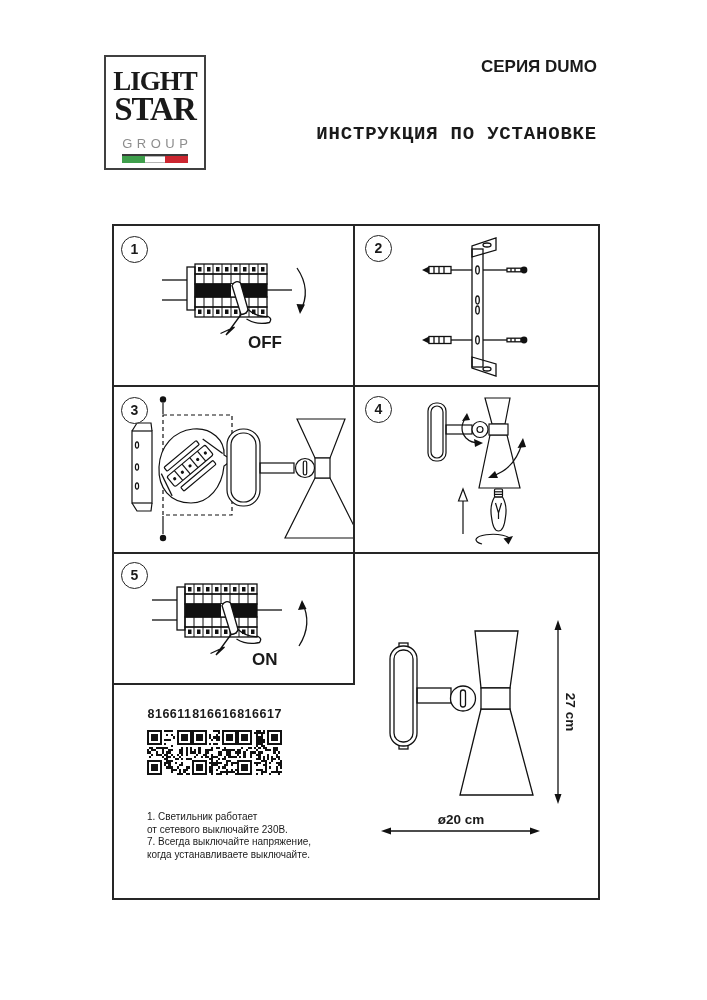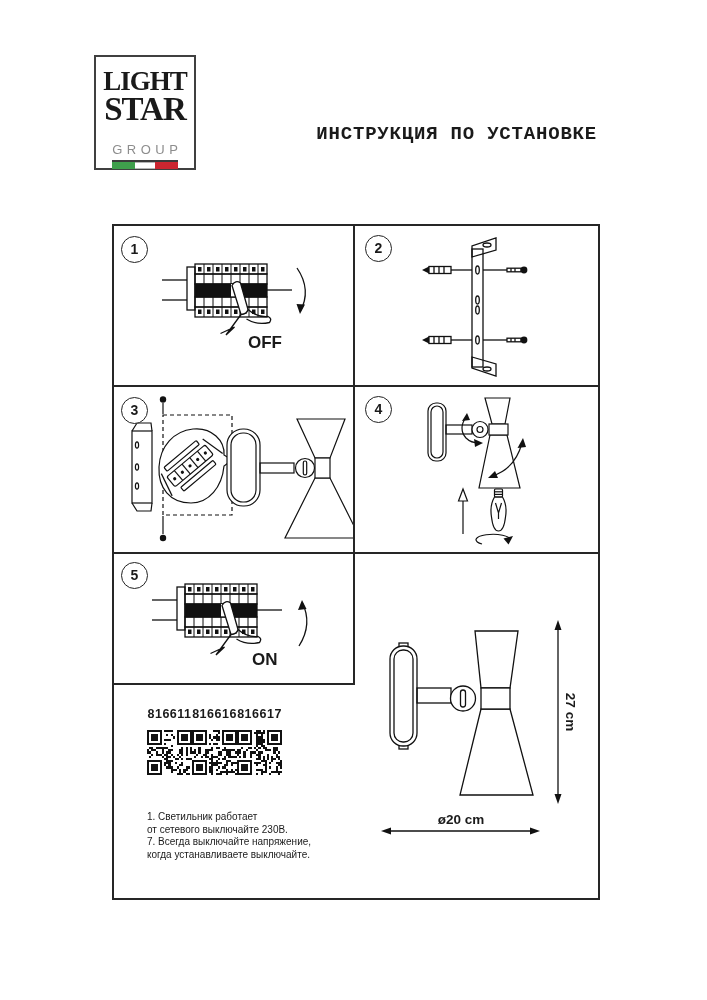--- a/index.html
+++ b/index.html
@@ -2,28 +2,28 @@
 <html><head>
 <meta charset="utf-8">
 <style>
   html,body{margin:0;padding:0;background:#fff;}
   .page{position:relative;width:707px;height:1000px;background:#ffffff;overflow:hidden;
         font-family:"Liberation Sans",sans-serif;color:#1a1a1a;}
   svg{display:block;}
   svg text{font-family:"Liberation Sans",sans-serif;fill:#1a1a1a;}
 
   
-  .logo-box{position:absolute;left:94px;top:55px;width:98px;height:111px;
+  .logo-box{position:absolute;left:104px;top:55px;width:98px;height:111px;
             border:2px solid #404040;background:#fff;text-align:center;}
   .logo-light{font-family:"Liberation Serif",serif;font-weight:bold;font-size:27px;
               letter-spacing:-1px;line-height:26px;margin-top:11px;}
   .logo-star{font-family:"Liberation Serif",serif;font-weight:bold;font-size:33px;
              letter-spacing:-1px;line-height:30px;}
   .logo-group{font-size:13px;letter-spacing:4.5px;color:#8d8d8d;line-height:16px;
-              margin-top:18px;text-indent:4.5px;}
+              margin-top:12px;text-indent:4.5px;}
   .flag{width:66px;height:7px;margin:2px auto 0;border-top:2px solid #3a3a3a;display:flex;}
   .flag .g{flex:1.1;background:#3f9f4c;}
   .flag .w{flex:1;background:#fff;border-top:1px solid #b5b5b5;border-bottom:1px solid #b5b5b5;box-sizing:border-box;}
   .flag .r{flex:1.1;background:#cc2630;}
 
   
   .hdr-top{position:absolute;right:110px;top:54px;text-align:right;
            font-size:17px;font-weight:bold;line-height:26px;white-space:nowrap;}
   .hdr-title{position:absolute;right:110px;top:122px;text-align:right;
              font-size:19px;font-weight:bold;line-height:25px;letter-spacing:0.8px;white-space:nowrap;font-family:Liberation Mono, monospace;}
@@ -53,20 +53,21 @@
     <div class="logo-star">STAR</div>
     <div class="logo-group">GROUP</div>
     <div class="flag">
       <span class="g"></span>
       <span class="w"></span>
       <span class="r"></span>
     </div>
   </div>
 
   <div class="hdr-top">
+    <div>СЕРИЯ DUMO</div>
   </div>
   <div class="hdr-title">
     <div>ИНСТРУКЦИЯ ПО УСТАНОВКЕ</div>
   </div>
 
   <div class="grid">
     <div class="gline" style="left:239px;top:0;width:2px;height:458px;"></div>
     <div class="gline" style="left:0;top:159px;width:100%;height:2px;"></div>
     <div class="gline" style="left:0;top:326px;width:100%;height:2px;"></div>
     <div class="gline" style="left:0;top:457px;width:241px;height:2px;"></div>

